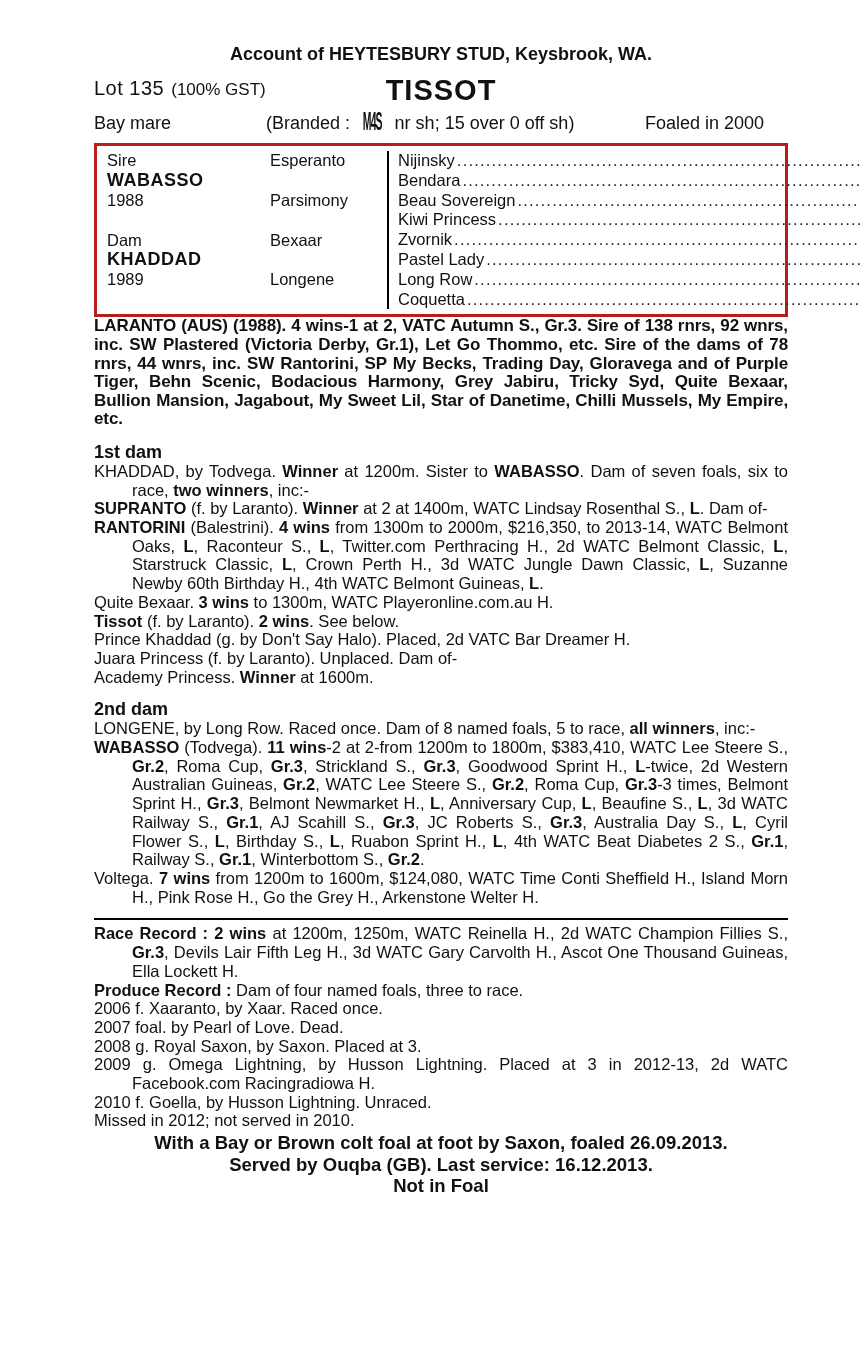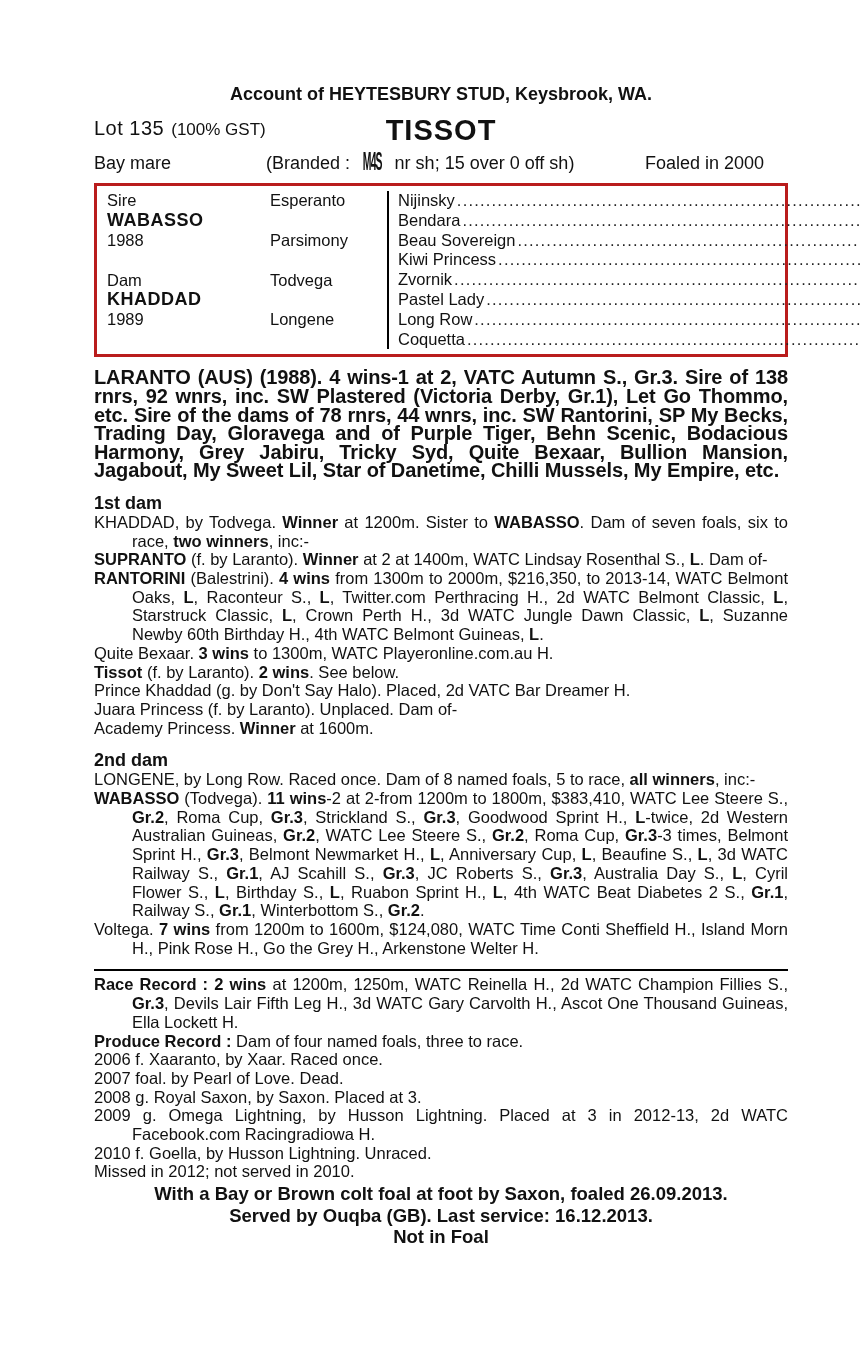--- a/index.html
+++ b/index.html
@@ -1,17 +1,17 @@
 <!DOCTYPE html>
 <html><head>
 <meta charset="utf-8">
 <style>
   html,body{margin:0;padding:0;background:#ffffff;}
   body{width:860px;height:1356px;overflow:hidden;font-family:"Liberation Sans", sans-serif;color:#111;}
-  .page{width:694px;margin-left:94px;padding-top:84px;}
+  .page{width:694px;margin-left:94px;padding-top:44px;}
   .account{font-weight:bold;font-size:18px;line-height:21px;text-align:center;}
   .lotrow{position:relative;margin-top:5px;height:38px;}
   .lot{font-weight:normal;font-size:20px;line-height:36px;letter-spacing:0.5px;}
   .gst{font-size:17px;margin-left:7px;}
   .hname{position:absolute;left:0;right:0;top:2px;text-align:center;font-weight:bold;font-size:29px;line-height:36px;letter-spacing:1px;}
   .descrow{display:flex;align-items:flex-start;margin-top:4px;font-size:18px;line-height:22px;padding-right:24px;}
   .colsex{width:172px;}
   .branded{flex:1;white-space:nowrap;}
   .brandmark{display:inline-block;font-weight:bold;transform:scaleY(1.45) scaleX(0.58);transform-origin:center 70%;letter-spacing:-1.5px;margin:0 1px;}
   .foaled{margin-left:auto;white-space:nowrap;}
@@ -21,21 +21,21 @@
   .pedcell{white-space:nowrap;}
   .pname{font-weight:bold;font-size:18px;letter-spacing:0.5px;}
   .r1{grid-row:1}.r2{grid-row:2}.r3{grid-row:3}.r5{grid-row:5}.r6{grid-row:6}.r7{grid-row:7}
   .c1{grid-column:1}.c2{grid-column:2}
   .pedright{flex:1;border-left:2px solid #000;padding:0 6px 0 9px;display:flex;flex-direction:column;justify-content:space-between;}
   .gp{display:flex;align-items:baseline;height:19.8px;line-height:19.8px;font-size:16.5px;}
   .gp .gl{white-space:nowrap;}
   .gp .dots{flex:1;overflow:hidden;margin:0 2px;color:#222;}
   .gp .dots::after{content:"....................................................................................";letter-spacing:1.2px;}
   
-  .sirepara{margin-top:11px;font-weight:bold;font-size:20px;line-height:18.6px;text-align:justify;letter-spacing:-0.1px;}
+  .sirepara{font-weight:bold;font-size:17px;line-height:18.6px;text-align:justify;letter-spacing:-0.1px;}
   .sechead{margin-top:13px;font-weight:bold;font-size:18px;line-height:20px;}
   p.entry{margin:0;font-size:16.5px;line-height:18.7px;text-align:justify;padding-left:38px;text-indent:-38px;}
   .i0{margin-left:0;}
   .i1{margin-left:14px;}
   .i1b{margin-left:32px;}
   .i2{margin-left:22px;}
   .i3{margin-left:45px;}
   .rule{margin-top:12px;border-top:2.5px solid #000;}
   .race{margin-top:4px;}
   .footerlines{margin-top:2px;text-align:center;font-weight:bold;font-size:18.5px;line-height:21.5px;}
@@ -61,21 +61,21 @@
   <div class="pedigree">
     <div class="pedleft">
       <span class="pedcell r1 c1">Sire</span>
       <span class="pedcell pname r2 c1">WABASSO</span>
       <span class="pedcell r3 c1">1988</span>
       <span class="pedcell r5 c1">Dam</span>
       <span class="pedcell pname r6 c1">KHADDAD</span>
       <span class="pedcell r7 c1">1989</span>
       <span class="pedcell r1 c2">Esperanto</span>
       <span class="pedcell r3 c2">Parsimony</span>
-      <span class="pedcell r5 c2">Todvega</span>
+      <span class="pedcell r5 c2">Bexaar</span>
       <span class="pedcell r7 c2">Longene</span>
     </div>
     <div class="pedright">
       <div class="gp">
           <span class="gl">Nijinsky</span>
           <span class="dots"></span>
         </div>
       <div class="gp">
           <span class="gl">Bendara</span>
           <span class="dots"></span>

